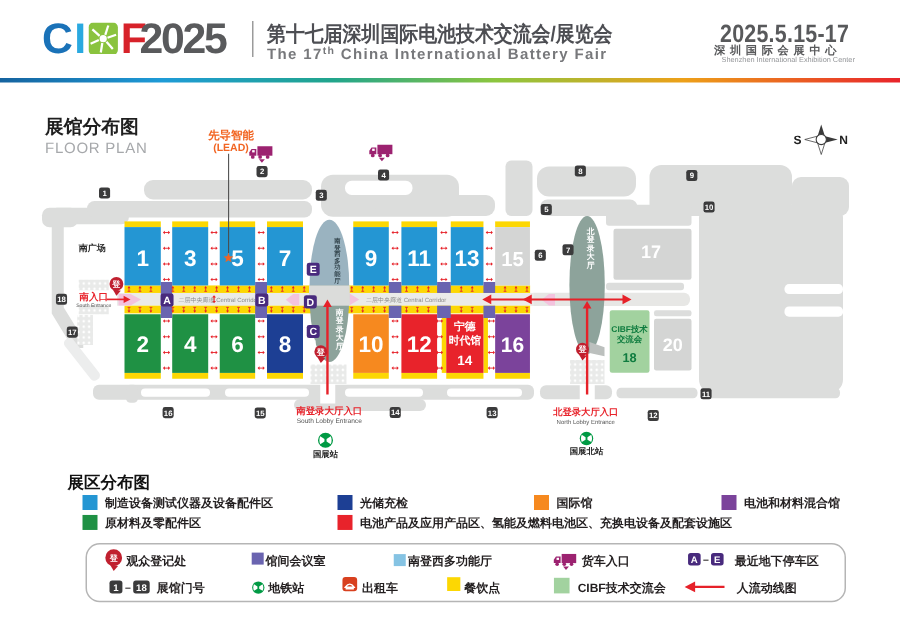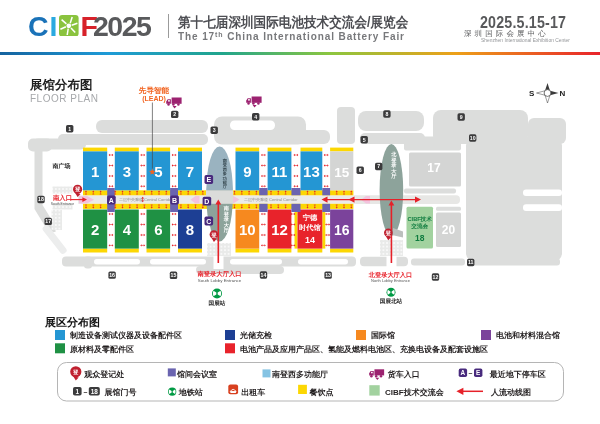--- a/index.html
+++ b/index.html
@@ -25,21 +25,21 @@
 <div class="abs" style="left:93px;top:9.5px;font-weight:bold;font-size:28.5px;letter-spacing:-1.5px;color:#595a5c;">2025</div>
 
 <div class="abs" style="left:167.5px;top:14px;width:1px;height:24px;background:#9b9b9b;"></div>
 
 <div class="abs" style="left:178px;top:13.5px;font-weight:bold;font-size:14px;color:#4d4e53;white-space:nowrap;transform:scaleX(0.90);transform-origin:left;">第十七届深圳国际电池技术交流会/展览会</div>
 
 <div class="abs" style="left:178px;top:30.5px;font-weight:bold;font-size:10px;color:#77787b;letter-spacing:0.9px;white-space:nowrap;">The 17<span style="font-size:7px;vertical-align:3px;">th</span> China International Battery Fair</div>
 
 <div class="abs" style="left:479.5px;top:12.5px;font-weight:bold;font-size:16.8px;color:#58595b;letter-spacing:0.2px;transform:scaleX(0.85);transform-origin:left;">2025.5.15-17</div>
 
-<div class="abs" style="left:464px;top:29px;font-weight:normal;font-size:7.5px;color:#58595b;letter-spacing:3.1px;">深圳国际会展中心</div>
+<div class="abs" style="left:476px;top:29px;font-weight:bold;font-size:7.5px;color:#58595b;letter-spacing:3.1px;">深圳国际会展中心</div>
 
 <div class="abs" style="left:481px;top:37.5px;font-size:4.9px;color:#939598;white-space:nowrap;">Shenzhen International Exhibition Center</div>
 
 <div class="abs" style="left:0;top:52px;width:600px;height:2.6px;background:linear-gradient(to right,#15639f,#1e9bd7 18%,#21a58c 37%,#8cc63f 55%,#eda019 76%,#e8232b);"></div>
 </div>
 <svg class="abs" style="left:0;top:0;" width="600" height="424" viewBox="0 0 600 424">
 <defs>
 <g id="va">
         <line x1="0" y1="1.6" x2="0" y2="-0.9" stroke="#e62129" stroke-width="0.55"></line>
         <path d="M0,-2.0 L-1.0,-0.5 L1.0,-0.5 Z" fill="#e62129"></path>

